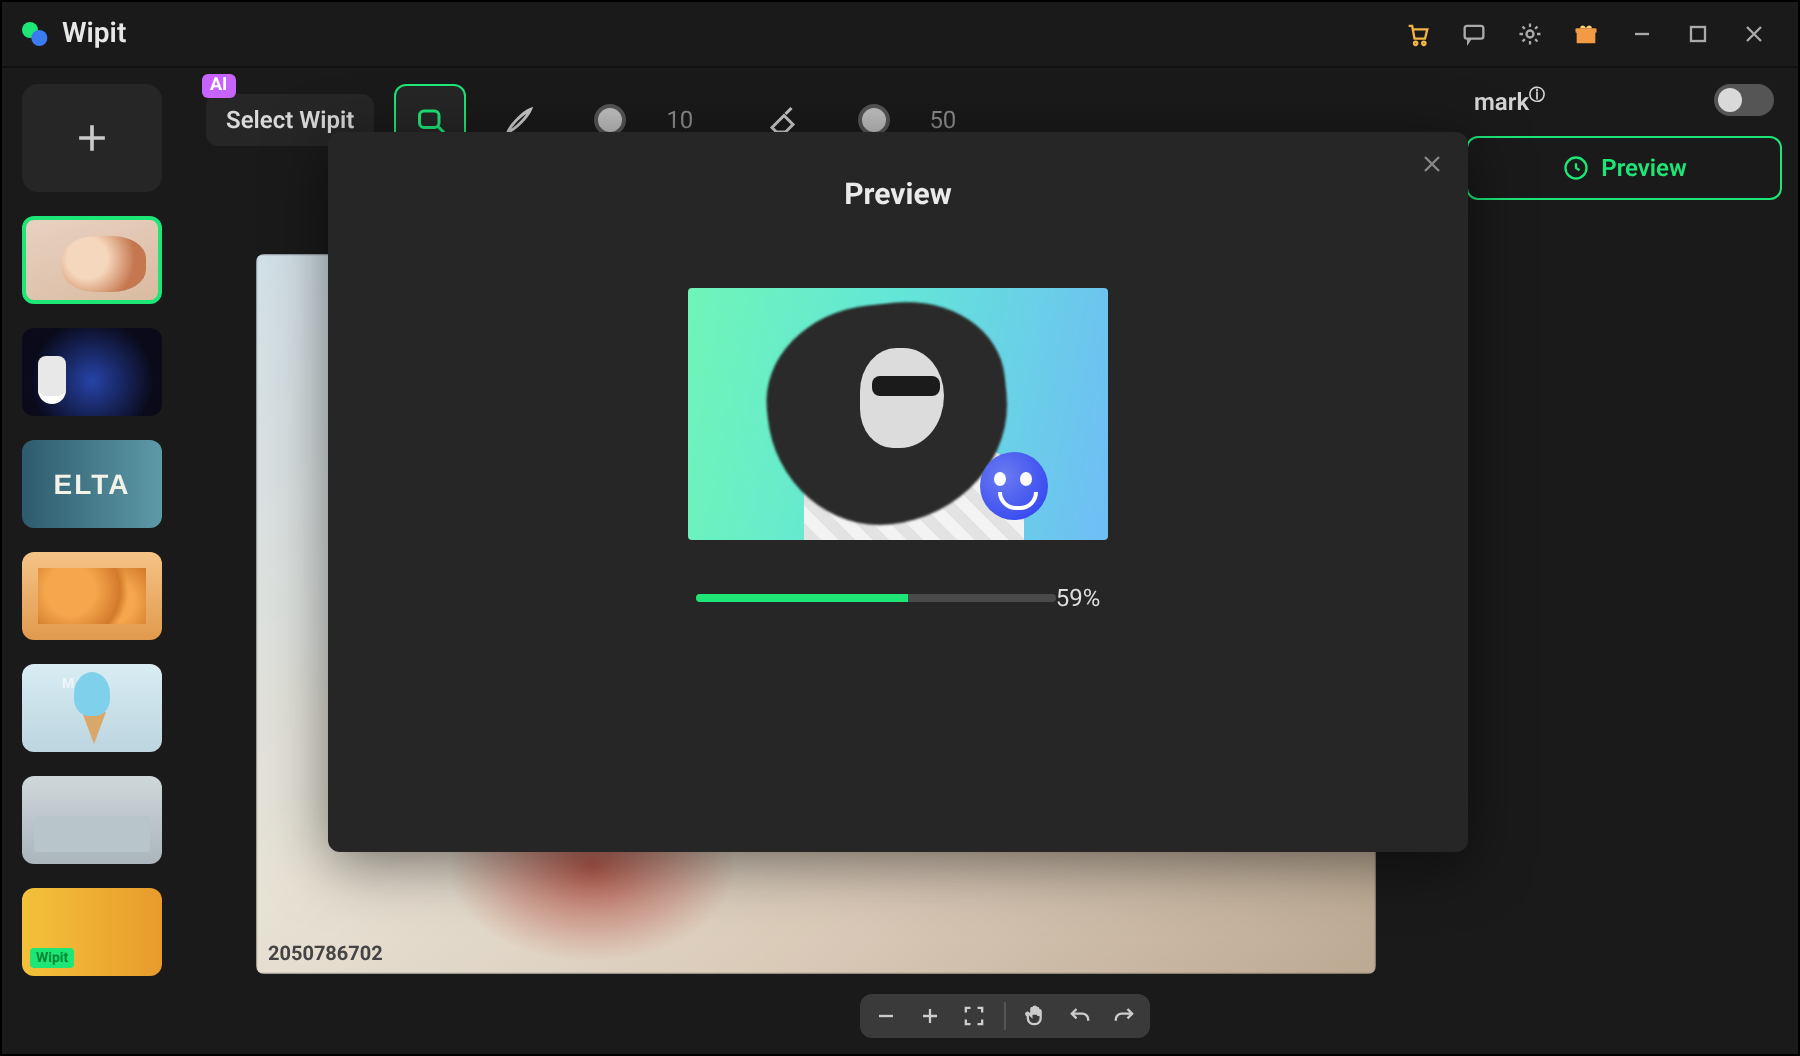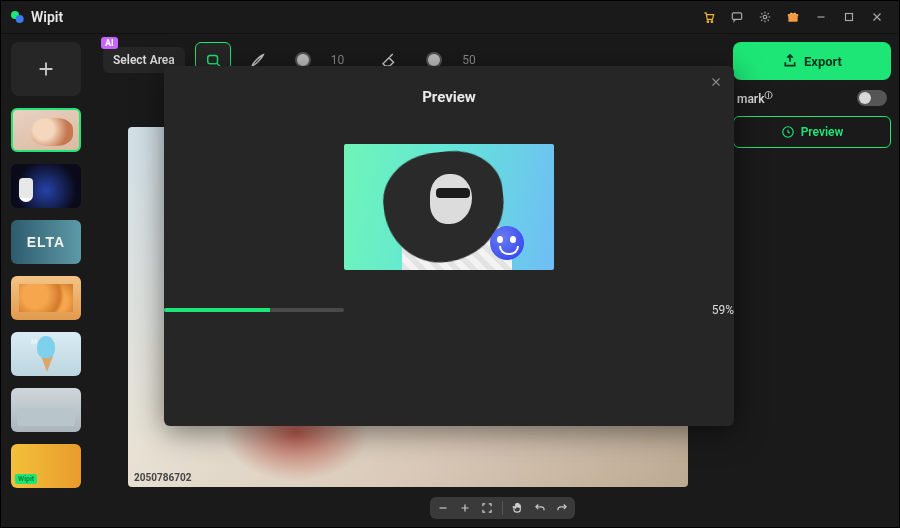--- a/index.html
+++ b/index.html
@@ -75,21 +75,21 @@
   
   .person{position:absolute;inset:0}
   .hair{position:absolute;left:40px;top:8px;width:120px;height:110px;background:#2a2a2a;border-radius:60% 55% 70% 60% / 55% 50% 70% 70%;transform:rotate(-6deg);filter:blur(.5px)}
   .face{position:absolute;left:86px;top:30px;width:42px;height:50px;background:#dcdcdc;border-radius:50% 55% 60% 45%}
   .glasses{position:absolute;left:92px;top:44px;width:34px;height:10px;background:#1b1b1b;border-radius:4px}
   .shirt{position:absolute;left:58px;top:74px;width:110px;height:60px;background:repeating-linear-gradient(45deg,#f3f3f3 0 6px,#e3e3e3 6px 12px);border-radius:40% 40% 10% 10%/50% 50% 10% 10%}
   .smiley{position:absolute;right:30px;bottom:10px;width:34px;height:34px;background:radial-gradient(circle at 35% 35%,#6a7bf0,#2a3df0);border-radius:50%}
   .smiley::before,.smiley::after{content:"";position:absolute;background:#fff}
   .smiley::before{width:6px;height:7px;border-radius:50%;left:7px;top:10px;box-shadow:13px 0 0 #fff}
   .smiley::after{width:16px;height:7px;border-radius:0 0 10px 10px;border-top:none;left:9px;top:20px;background:none;border:2px solid #fff;border-top:none}
-  .progress-row{display:flex;align-items:center;justify-content:space-between;margin-top:33px}
+  .progress-row{display:flex;align-items:center;justify-content:center;margin-top:22px}
   .ptrack{width:180px;height:4px;background:#4a4a4a;border-radius:2px;overflow:hidden}
   .pfill{height:100%;background:var(--accent)}
   .ppct{font-size:12px;color:#ddd}
   
   .th1{background:linear-gradient(160deg,#e9d1c2,#d9bba0);}
   .th1::after{content:"";position:absolute;inset:8px 6px 4px 18px;background:radial-gradient(circle at 30% 40%,#f5d7bd 30%,#c57850 70%);border-radius:40%}
   .th2{background:radial-gradient(circle at 50% 60%,#2643a8 0%,#0a0a1a 70%);}
   .th2::after{content:"";position:absolute;left:8px;top:14px;width:14px;height:20px;background:#e8e8e8;border-radius:4px}
   .th2 .play{position:absolute;left:8px;bottom:6px;width:14px;height:14px;border-radius:50%;background:#fff;display:flex;align-items:center;justify-content:center}
   .th2 .play::after{content:"";border-left:5px solid #222;border-top:3px solid transparent;border-bottom:3px solid transparent;margin-left:1px}
@@ -187,21 +187,21 @@
       <div class="thumb th6"></div>
       <div class="thumb th7">
           <div class="badge">Wipit</div>
         </div>
     </div>
 
     <div class="center">
       <div class="toolbar">
         <div class="ai-pill">
           <div class="ai-badge">AI</div>
-          <div class="ai-txt">Select Area</div>
+          <div class="ai-txt">Select Wipit</div>
         </div>
         <div class="tool active">
           <svg viewBox="0 0 24 24" fill="none" stroke="#1de676" stroke-width="2">
               <rect x="5" y="6" width="13" height="11" rx="3"></rect>
               <path d="M18 17l3 3" stroke-linecap="round"></path>
             </svg>
         </div>
         <div class="slider-unit">
           <div class="tool" style="border:none;background:none">
             <svg viewBox="0 0 24 24" fill="none" stroke="#c9c9c9" stroke-width="2">
@@ -260,27 +260,20 @@
               <svg viewBox="0 0 24 24" fill="none" stroke="#ccc" stroke-width="2">
                 <path d="M15 14l4-4-4-4"></path>
                 <path d="M19 10h-9a5 5 0 00-5 5v1"></path>
               </svg>
             </div>
         </div>
       </div>
     </div>
 
     <div class="rpanel">
-      <div class="export">
-        <svg width="16" height="16" viewBox="0 0 24 24" fill="none" stroke="currentColor" stroke-width="2.5">
-            <path d="M12 3v10M8 7l4-4 4 4"></path>
-            <path d="M5 14v5h14v-5"></path>
-          </svg>
-        <span>Export</span>
-      </div>
       <div class="wm-row">
         <span class="wm-label"><span>mark</span><span class="wm-sup">ⓘ</span></span>
         <div style="flex:1"></div>
         <div class="toggle"></div>
       </div>
       <div class="prev-btn">
         <svg width="14" height="14" viewBox="0 0 24 24" fill="none" stroke="currentColor" stroke-width="2">
             <circle cx="12" cy="12" r="9"></circle>
             <path d="M12 8v4l3 2"></path>
           </svg>

